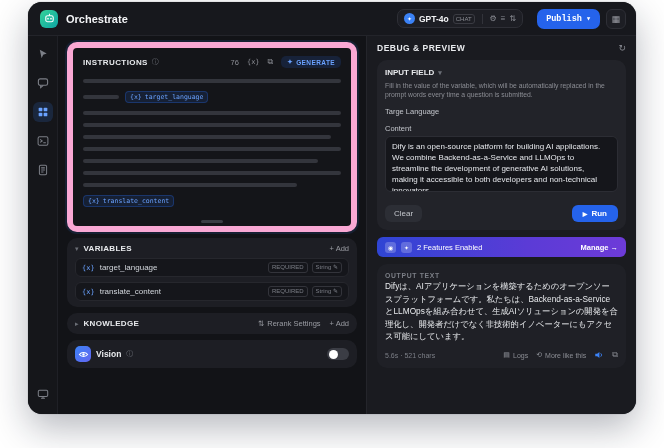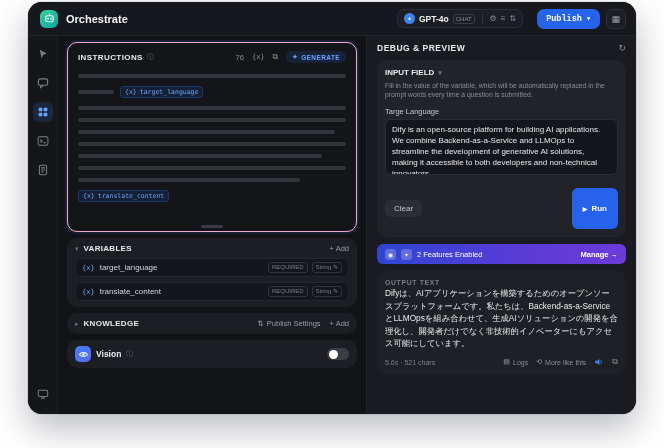--- a/index.html
+++ b/index.html
@@ -34,21 +34,21 @@
   .main { display:flex; height:378px; }
   .rail { width:30px; background:#15161a; border-right:1px solid #1f2026; display:flex; flex-direction:column;
     align-items:center; padding:8px 0 10px; gap:9px; }
   .rail-item { width:20px; height:20px; display:flex; align-items:center; justify-content:center;
     border-radius:6px; color:#7c7f87; cursor:pointer; }
   .rail-item.active { background:rgba(59,130,246,.16); color:#6aa2ff; }
   .rail-bottom { margin-top:auto; }
 
   .left-pane { width:308px; padding:6px 9px; display:flex; flex-direction:column; gap:6px; background:#121317; }
 
-  .card-instructions { border:1px solid #f9a8d4; box-shadow:0 0 0 2px rgba(59,130,246,.12);
+  .card-instructions { border:6px solid #f9a8d4; box-shadow:0 0 0 2px rgba(59,130,246,.12);
     border-radius:10px; background:#141519; height:190px; position:relative; padding:8px 10px; }
   .ins-header { display:flex; align-items:center; gap:4px; }
   .ins-title { font-size:8px; font-weight:bold; letter-spacing:.4px; color:#e8eaed; }
   .info-ic { font-size:7px; color:#6b6e76; }
   .ins-right { margin-left:auto; display:flex; align-items:center; gap:8px; }
   .ins-count { font-size:7.5px; color:#8b8d94; }
   .mini-ic { font-size:8px; color:#8b8d94; cursor:pointer; }
   .generate-btn { display:flex; align-items:center; gap:3px; color:#6aa2ff; background:rgba(41,112,255,.14);
     border:none; border-radius:5px; padding:2px 6px; font-size:6.5px; font-weight:bold; letter-spacing:.4px;
     cursor:pointer; font-family:inherit; }
@@ -95,21 +95,21 @@
   .if-desc { font-size:6.8px; color:#8b8d94; line-height:9px; margin-top:4px; }
   .field-label { font-size:7.5px; color:#c3c6cc; margin-top:8px; margin-bottom:3px; }
   .text-input { background:#15161b; border:1px solid #2c2d34; border-radius:6px; height:17px; width:100%;
     color:#e5e7eb; font-size:8px; padding:0 6px; font-family:inherit; }
   .textarea { background:#15161b; border:1px solid #2c2d34; border-radius:6px; height:56px; width:100%;
     color:#e5e7eb; font-size:8px; line-height:11px; padding:4px 6px; resize:none; font-family:inherit; }
   .btn-row { display:flex; margin-top:9px; align-items:center; }
   .clear-btn { background:#2c2e35; color:#c3c6cc; border:none; border-radius:6px; font-size:8px;
     padding:4px 9px; cursor:pointer; font-family:inherit; }
   .run-btn { margin-left:auto; background:#2563eb; color:#fff; border:none; border-radius:6px; font-size:8px;
-    font-weight:bold; padding:16px 11px; display:flex; align-items:center; gap:4px; cursor:pointer; font-family:inherit; }
+    font-weight:bold; padding:4px 11px; display:flex; align-items:center; gap:4px; cursor:pointer; font-family:inherit; }
 
   .features-bar { height:20px; border-radius:6px; flex:0 0 auto;
     background:linear-gradient(90deg,#2f45d4 0%, #5b3bd6 60%, #6d3bd8 100%);
     display:flex; align-items:center; padding:0 8px; gap:5px; color:#fff; cursor:pointer; }
   .feat-ic { width:11px; height:11px; border-radius:3px; background:rgba(255,255,255,.22);
     display:flex; align-items:center; justify-content:center; font-size:6px; }
   .feat-label { font-size:7.5px; }
   .manage { margin-left:auto; font-size:7.5px; font-weight:bold; display:flex; gap:2px; align-items:center; }
 
   .output-panel { background:#1f2026; border-radius:10px; padding:8px; height:104px;
@@ -274,21 +274,21 @@
         </div>
       </div>
 
       <div class="card">
         <div class="sec-header">
           <span class="chev">▸</span>
           <span class="sec-title">KNOWLEDGE</span>
           <span class="sec-right">
             <button class="ghost-btn">
               <span>⇅</span>
-              <span>Publish Settings</span>
+              <span>Rerank Settings</span>
             </button>
             <button class="ghost-btn">+ Add</button>
           </span>
         </div>
       </div>
 
       <div class="card">
         <div class="sec-header">
           <span class="vision-ic">
             <svg width="11" height="11" viewBox="0 0 12 12">
@@ -314,20 +314,21 @@
 
       <div class="input-card">
         <div class="if-title">
           <span>INPUT FIELD</span>
           <span class="chev">▾</span>
         </div>
         <div class="if-desc">Fill in the value of the variable, which will be automatically replaced in the prompt words every time a question is submitted.</div>
 
         <div class="field-label">Targe Language</div>
 
+        <div class="field-label">Content</div>
         <textarea class="textarea" style="">Dify is an open-source platform for building AI applications. We combine Backend-as-a-Service and LLMOps to streamline the development of generative AI solutions, making it accessible to both developers and non-technical innovators.</textarea>
 
         <div class="btn-row">
           <button class="clear-btn">Clear</button>
           <button class="run-btn">
             <span style="font-size:6px;">▶</span>
             <span>Run</span>
           </button>
         </div>
       </div>

